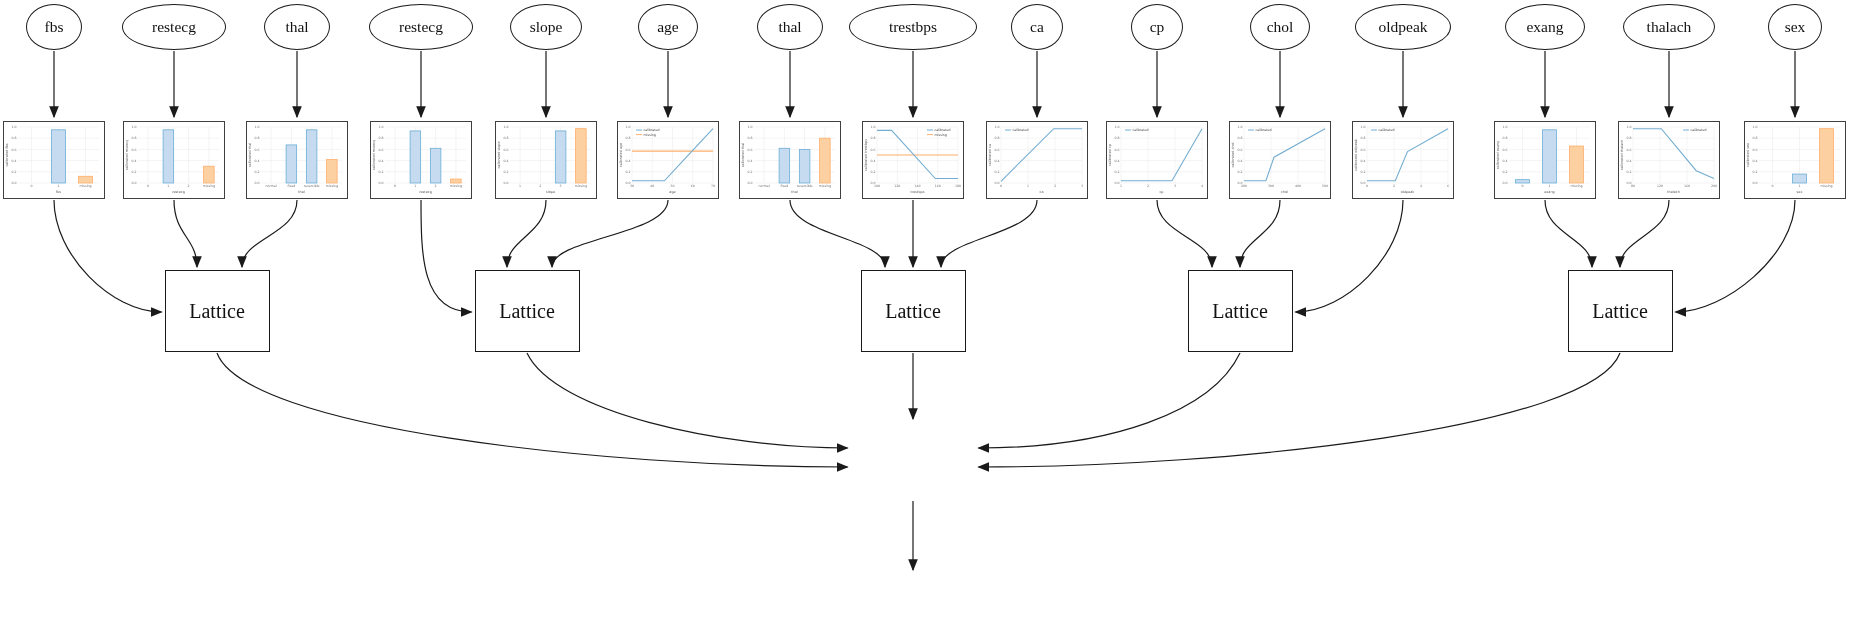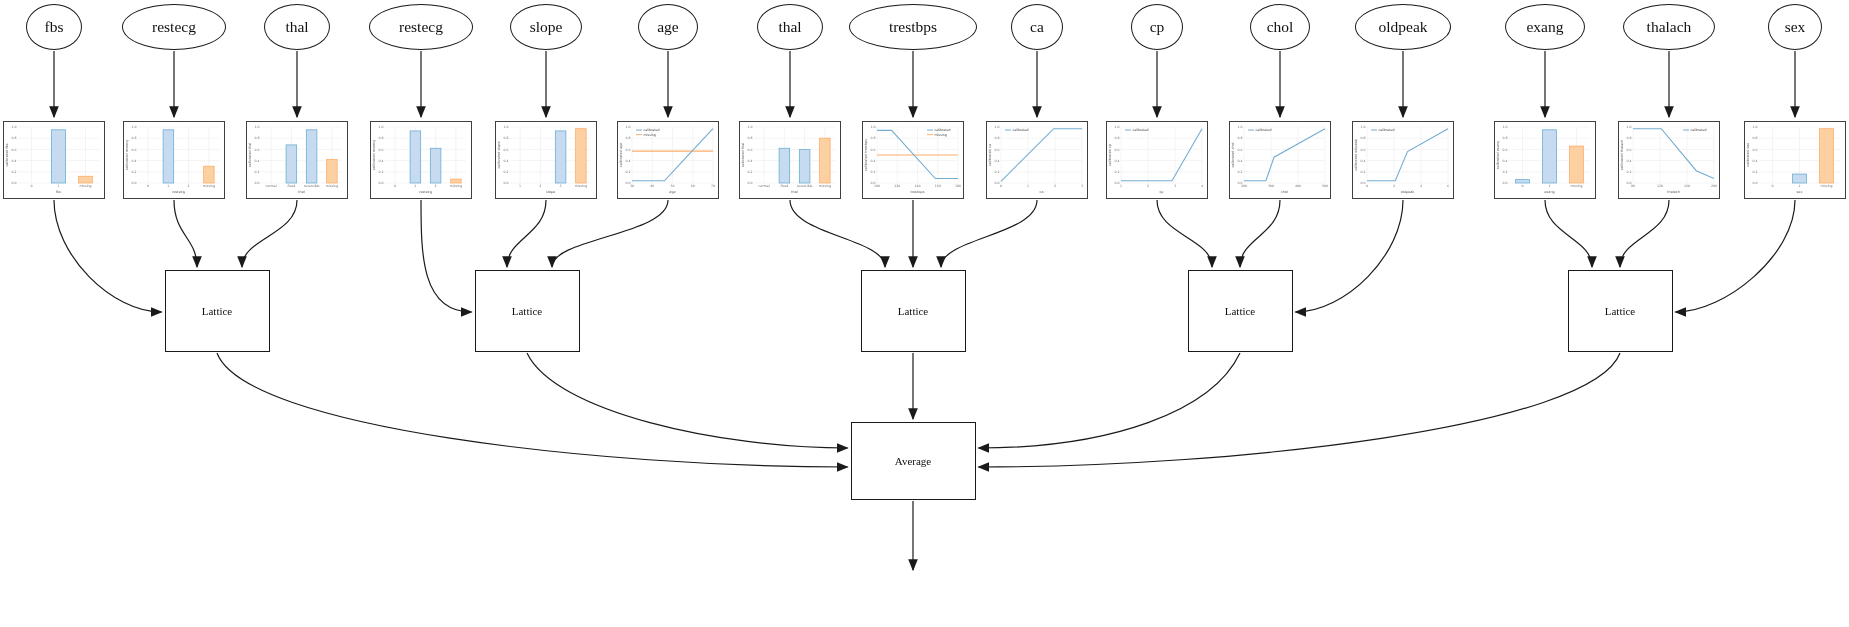--- a/index.html
+++ b/index.html
@@ -4,21 +4,21 @@
 <style>
   html,body{margin:0;padding:0;background:#fff;}
   #canvas{position:relative;width:1849px;height:587px;background:#fff;overflow:hidden;
           font-family:"Liberation Serif","DejaVu Serif",serif;}
   .node-ellipse{position:absolute;border:1.3px solid #1a1a1a;border-radius:50%;
           background:#fff;display:flex;align-items:center;justify-content:center;
           font-size:15.5px;color:#111;box-sizing:border-box;}
   .chart-box{position:absolute;border:1.4px solid #3f3f3f;background:#fff;box-sizing:border-box;}
   .rect-node{position:absolute;border:1.4px solid #1a1a1a;background:#fff;
           display:flex;align-items:center;justify-content:center;
-          font-size:11px;color:#111;box-sizing:border-box;}
+          font-size:20px;color:#111;box-sizing:border-box;}
   #edges{position:absolute;left:0;top:0;pointer-events:none;}
   .chart-box svg{display:block;font-family:"DejaVu Sans",sans-serif;}
 </style>
 </head>
 <body>
 
 <div id="canvas">
     <div class="node-ellipse" style="left: 26px; top: 4px; width: 56px; height: 46px;">
       <span>fbs</span>
     </div>
@@ -506,23 +506,20 @@
       <span>Lattice</span>
     </div>
     <div class="rect-node" style="left: 860.5px; top: 270px; width: 105px; height: 82px;">
       <span>Lattice</span>
     </div>
     <div class="rect-node" style="left: 1187.5px; top: 270px; width: 105px; height: 82px;">
       <span>Lattice</span>
     </div>
     <div class="rect-node" style="left: 1567.5px; top: 270px; width: 105px; height: 82px;">
       <span>Lattice</span>
-    </div>
-    <div class="rect-node" style="left: 850.5px; top: 422px; width: 125px; height: 78px;">
-      <span>Average</span>
     </div>
     <svg id="edges" width="1849" height="627">
       <defs>
         <marker id="ah" markerWidth="10" markerHeight="8" refX="9" refY="4" orient="auto" markerUnits="strokeWidth">
           <path d="M0,0 L10,4 L0,8 z" fill="#1a1a1a"></path>
         </marker>
       </defs>
       <path d="M54,51 L54,117" fill="none" stroke="#1a1a1a" stroke-width="1.2" marker-end="url(#ah)"></path>
       <path d="M174,51 L174,117" fill="none" stroke="#1a1a1a" stroke-width="1.2" marker-end="url(#ah)"></path>
       <path d="M297,51 L297,117" fill="none" stroke="#1a1a1a" stroke-width="1.2" marker-end="url(#ah)"></path>

